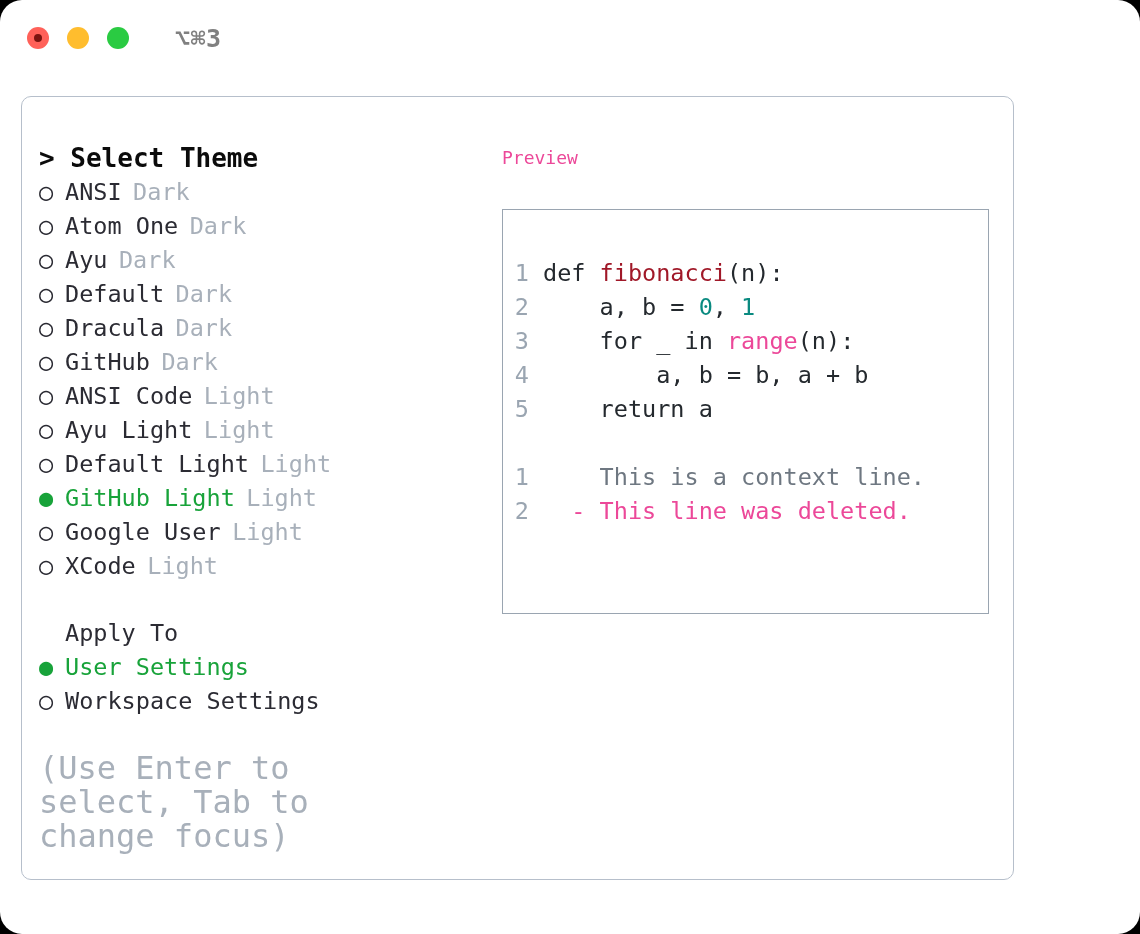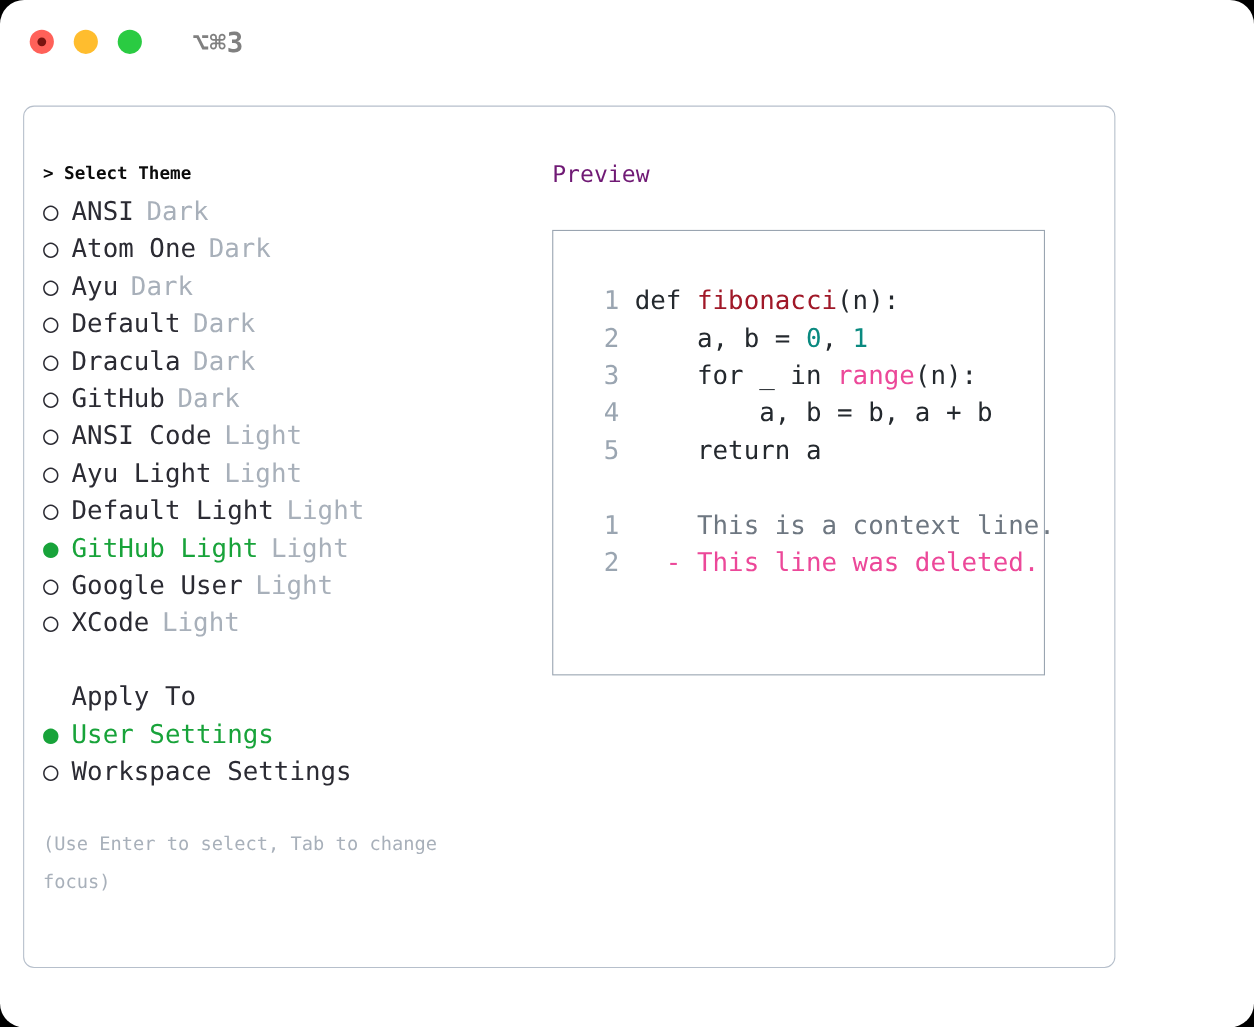--- a/index.html
+++ b/index.html
@@ -76,21 +76,21 @@
 
   .columns {
     display: flex;
     padding: 44px 0 0 0;
   }
   .left-col  { width: 462px; padding-left: 17px; box-sizing: border-box; }
   .right-col { flex: 1; padding-left: 18px; box-sizing: border-box; }
 
   
   .section-title {
-    font-size: 16px;
+    font-size: 26px;
     font-weight: bold;
     color: #0b0b0b;
     line-height: 34px;
     white-space: pre;
   }
   .opt {
     font-size: 23.5px;
     line-height: 34px;
     color: #2b2b33;
     white-space: pre;
@@ -108,40 +108,40 @@
   .opt .suffix {
     color: #a8b0ba;
     margin-left: 11.5px;
     text-align: center;
   }
   .opt.no-marker .marker { color: transparent; }
 
   .group-gap { height: 33px; }
   .hint {
     margin-top: 33px;
-    font-size: 17px;
+    font-size: 32px;
     line-height: 34px;
     color: #a8b0ba;
     width: 404px;
   }
 
   
   .preview-title {
-    font-size: 21px;
-    line-height: 34px;
-    color: #701a75;
+    font-size: 18px;
+    line-height: 34px;
+    color: #ec4899;
     white-space: pre;
   }
   .preview-box {
     margin-top: 34px;
-    width: 448px;
+    width: 487px;
     height: 405px;
     border: 1.5px solid #9aa5b1;
     box-sizing: border-box;
-    padding: 46px 0 0 36px;
+    padding: 46px 0 0 2px;
     background: #ffffff;
   }
   .code-line {
     font-size: 23.5px;
     line-height: 34px;
     white-space: pre;
     color: #24292e;
   }
   .ln {
     display: inline-block;

